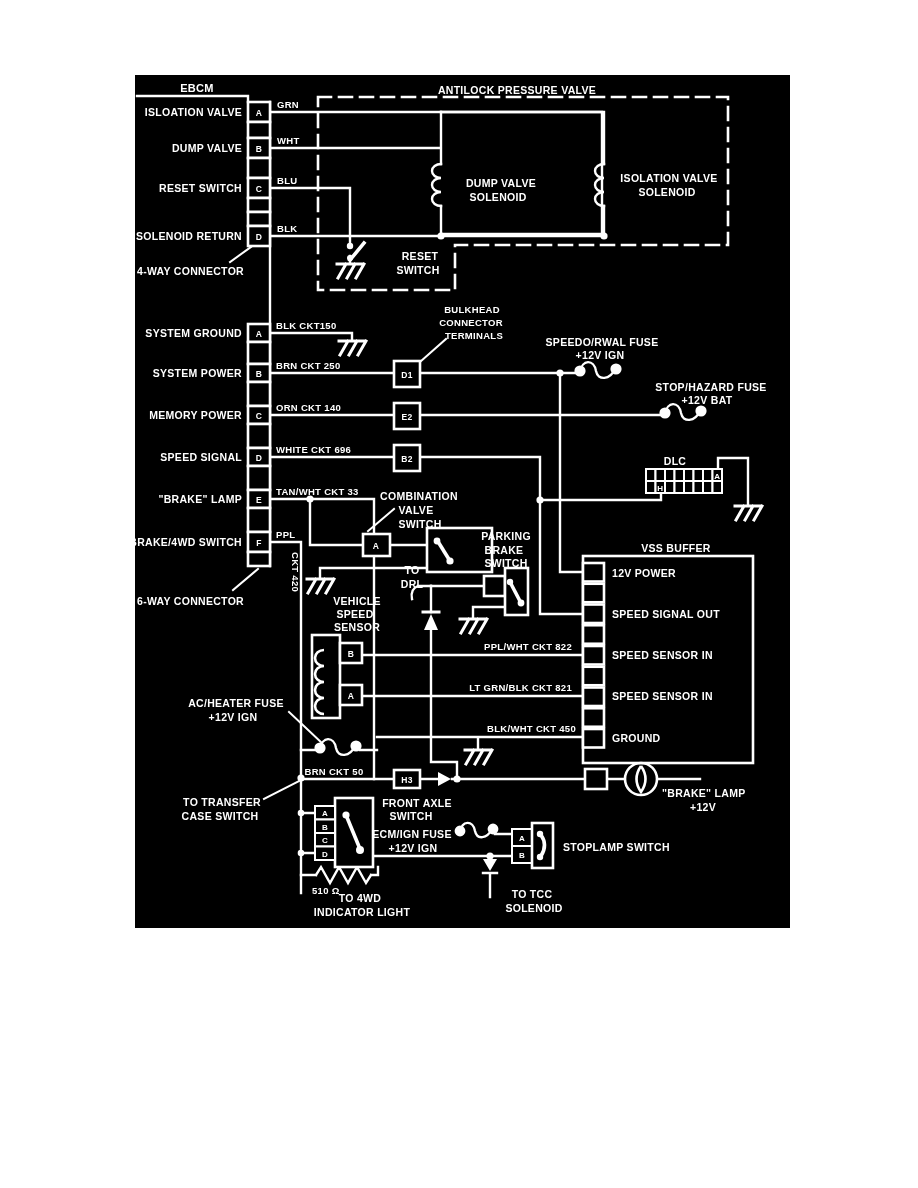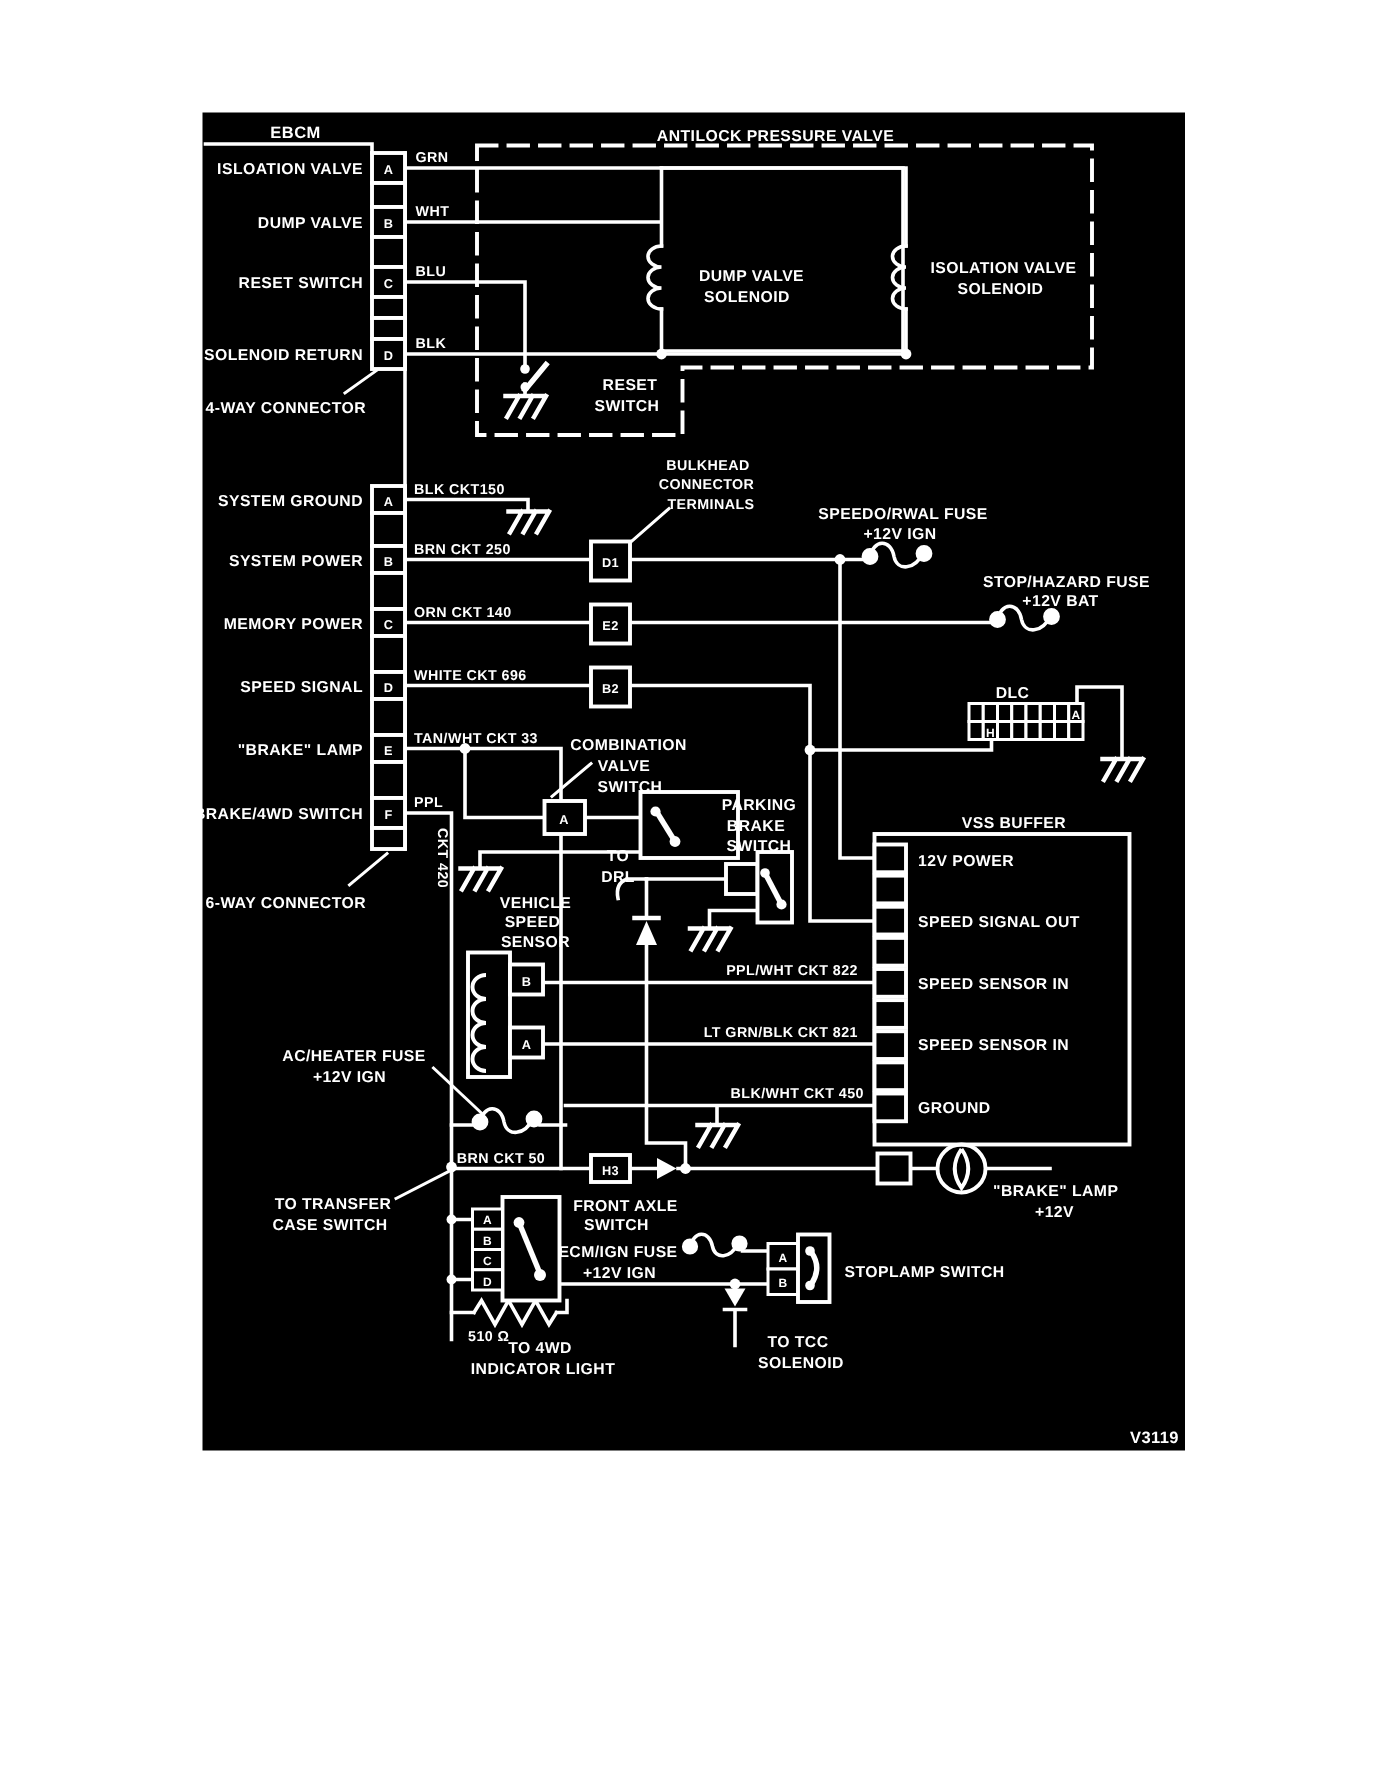--- a/index.html
+++ b/index.html
@@ -1,16 +1,16 @@
 <!DOCTYPE html>
 <html><head>
 <meta charset="utf-8">
 <style>
   html,body{margin:0;padding:0;background:#ffffff;}
-  .page{position:relative;width:918px;height:1188px;background:#ffffff;overflow:hidden;}
+  .page{position:relative;width:918px;height:928px;background:#ffffff;overflow:hidden;}
   svg{position:absolute;left:0;top:0;}
   text{font-family:"Liberation Sans",sans-serif;font-weight:bold;fill:#ffffff;letter-spacing:.3px;}
   .t10{font-size:10.5px;}
   .t9{font-size:9.5px;}
   .t8{font-size:8.5px;}
   .t7{font-size:8px;}
   .t11{font-size:11px;}
 </style>
 </head>
 <body>

